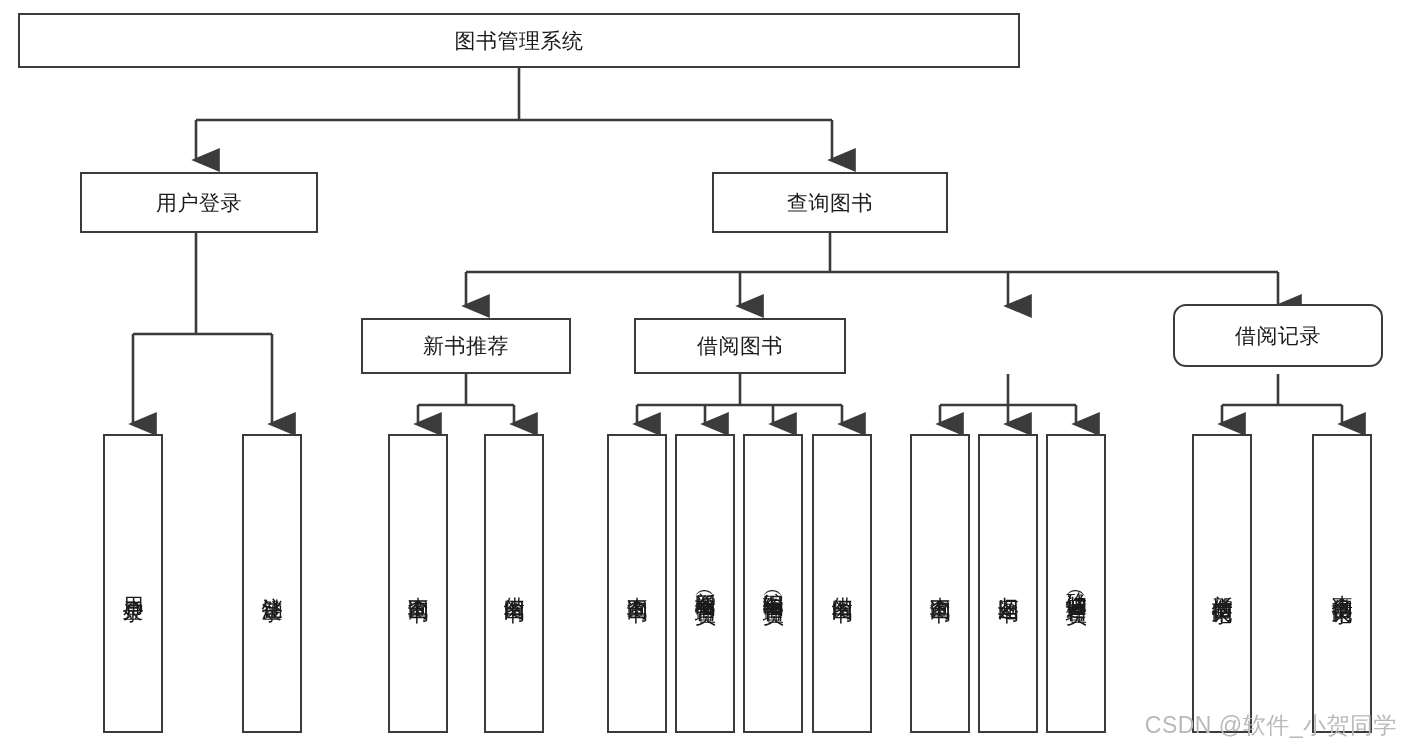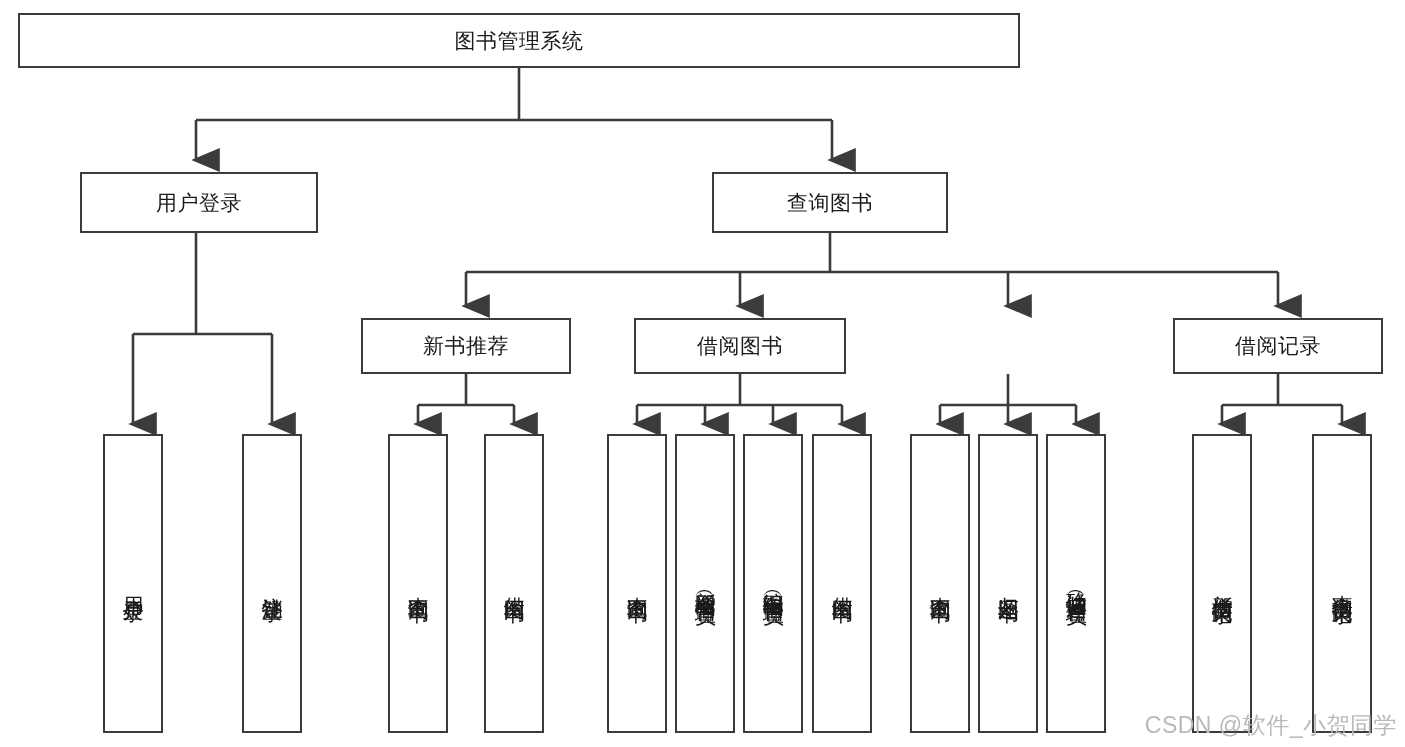--- a/index.html
+++ b/index.html
@@ -131,21 +131,21 @@
 
   <div class="node horiz" style="left:361px; top:318px; width:210px; height:56px;">
     <span>新书推荐</span>
   </div>
 
   <div class="node horiz" style="left:634px; top:318px; width:212px; height:56px;">
     <span>借阅图书</span>
   </div>
 
 
-  <div class="node horiz" style="left:1173px; top:318px; width:210px; height:56px;">
+  <div class="node horiz" style="left:1173px; top:304px; width:210px; height:63px;border-radius:13px;">
     <span>借阅记录</span>
   </div>
 
   <div class="node vert" style="left:103px; top:434px; width:60px; height:299px;">
     <span class="vtext">用户登录</span>
   </div>
 
   <div class="node vert" style="left:242px; top:434px; width:60px; height:299px;">
     <span class="vtext">注销登录</span>
   </div>

